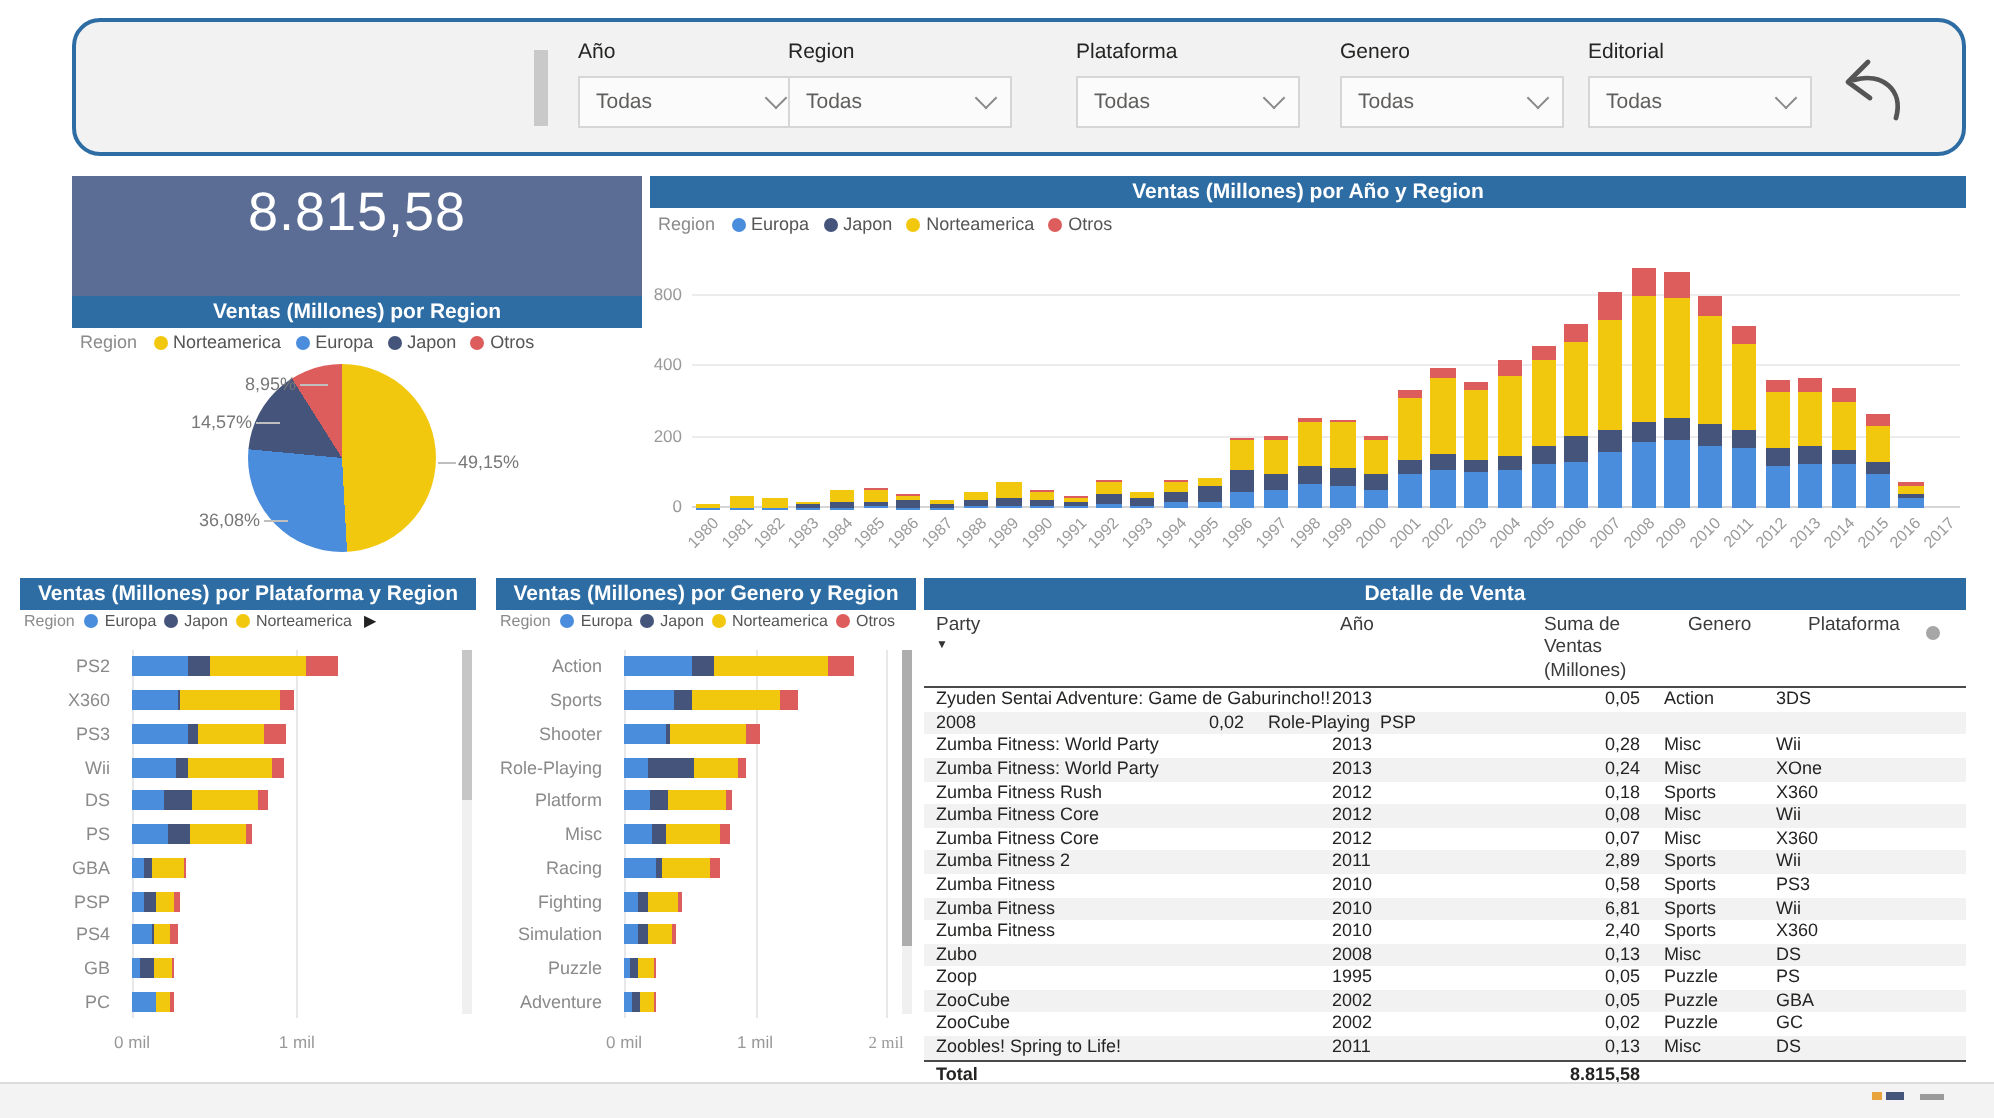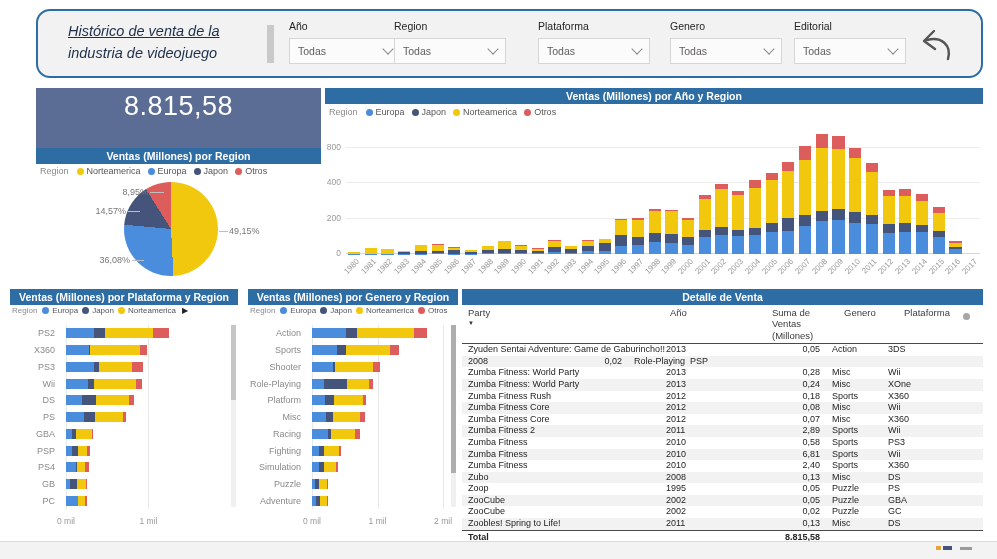--- a/index.html
+++ b/index.html
@@ -126,24 +126,20 @@
   .ms-a{width:5px;height:4px;background:#e8a33d;}
   .ms-b{width:9px;height:4px;background:#44547a;}
   .ms-c{width:12px;height:3px;background:#9a9a9a;margin-left:6px;}
 </style>
 </head>
 <body>
 
 <div class="page">
 
   <div class="abs filter-panel">
-    <div class="report-title">
-      <div class="l1">Histórico de venta de la</div>
-      <div class="l2">industria de videojuego</div>
-    </div>
     <div class="title-divider"></div>
 
     <div class="fgroup" style="left:251px;">
       <div class="flabel">Año</div>
       <div class="fbox">
         <span>Todas</span>
         <span class="chev"></span>
       </div>
     </div>
     <div class="fgroup" style="left:356px;">
@@ -766,21 +762,21 @@
         <div class="hlabel">Simulation</div>
         <div class="hlabel">Puzzle</div>
         <div class="hlabel">Adventure</div>
       </div>
     <div class="hbody" id="hb-genre">
         <div class="grid-v" style="left: 0%;"></div>
         <div class="xtick" style="left: 0%;">0 mil</div>
         <div class="grid-v" style="left: 48.5437%;"></div>
         <div class="xtick" style="left: 48.5437%;">1 mil</div>
         <div class="grid-v" style="left: 97.0874%;"></div>
-        <div class="xtick" style="left: 97.0874%;">2 mil</div>
+        <div class="xtick" style="left: 97.0874%; font-family: Liberation Serif, serif;">2 mil</div>
         <div class="hrows">
           <div class="hrow">
             <div class="hbar">
               <div class="hseg" style="width: 25.4854%; background: rgb(74, 141, 220);"></div>
               <div class="hseg" style="width: 7.76699%; background: rgb(68, 84, 122);"></div>
               <div class="hseg" style="width: 42.6117%; background: rgb(242, 200, 15);"></div>
               <div class="hseg" style="width: 9.09709%; background: rgb(221, 92, 92);"></div>
             </div>
           </div>
           <div class="hrow">

